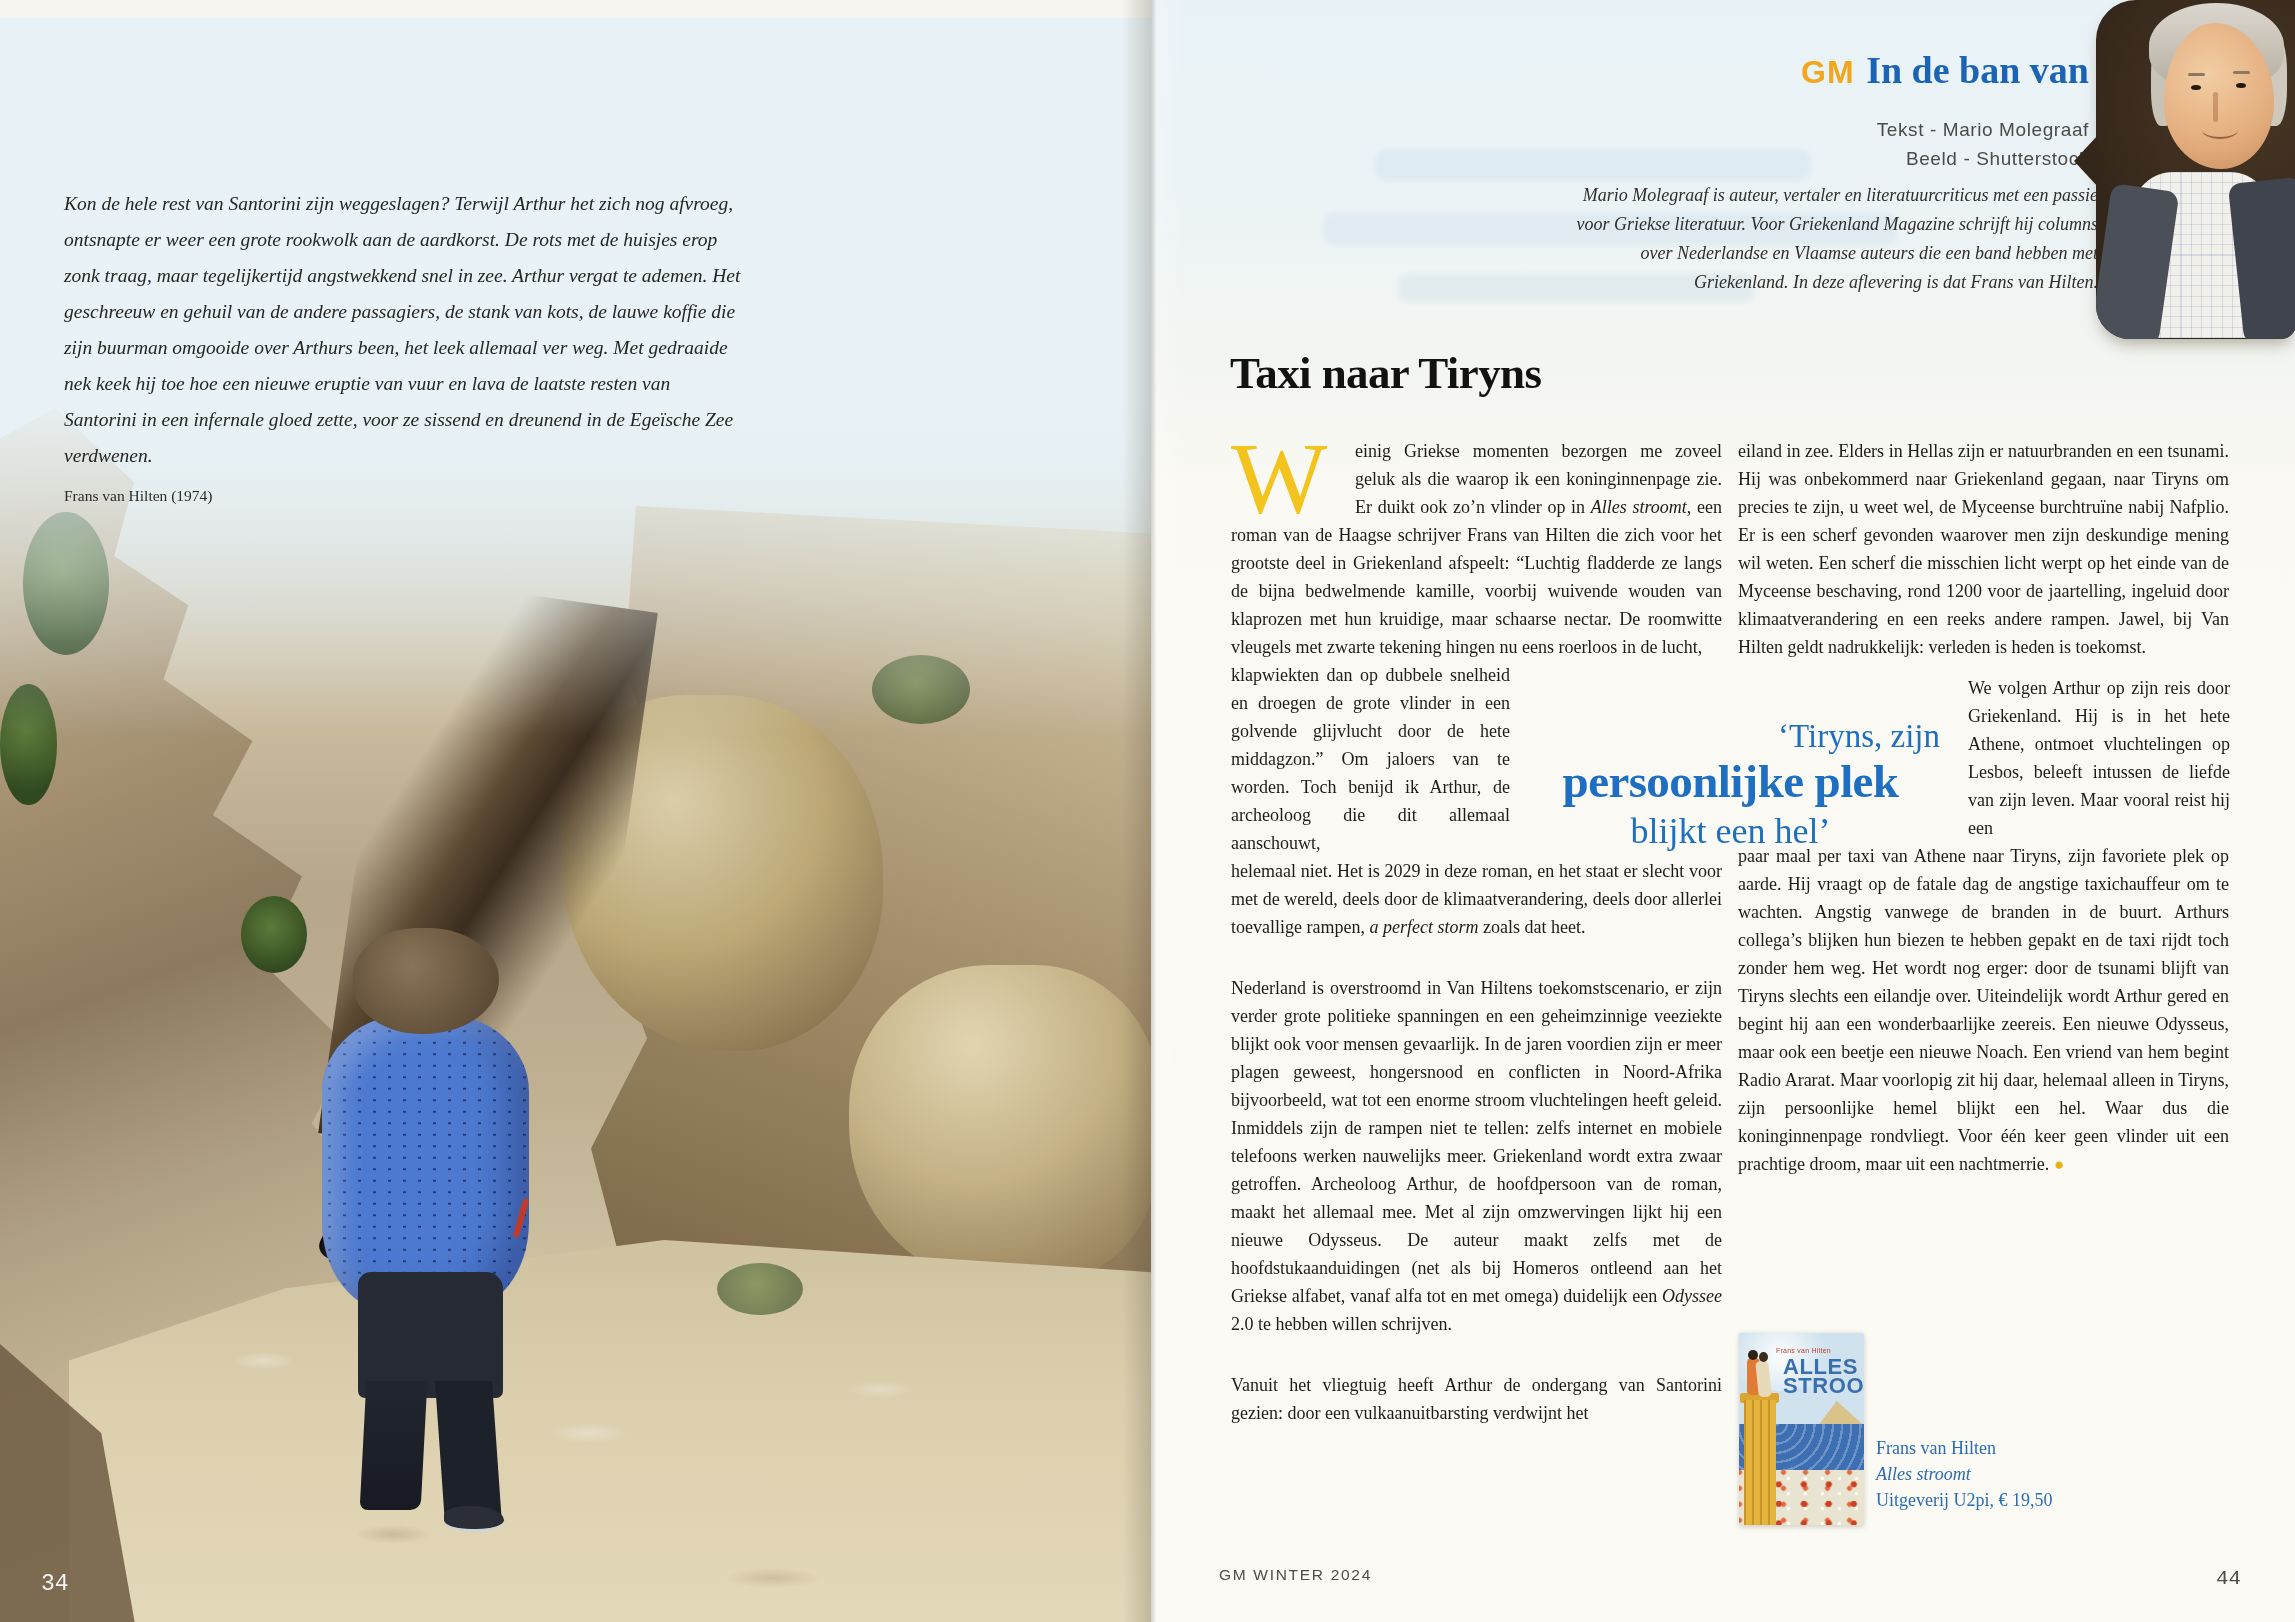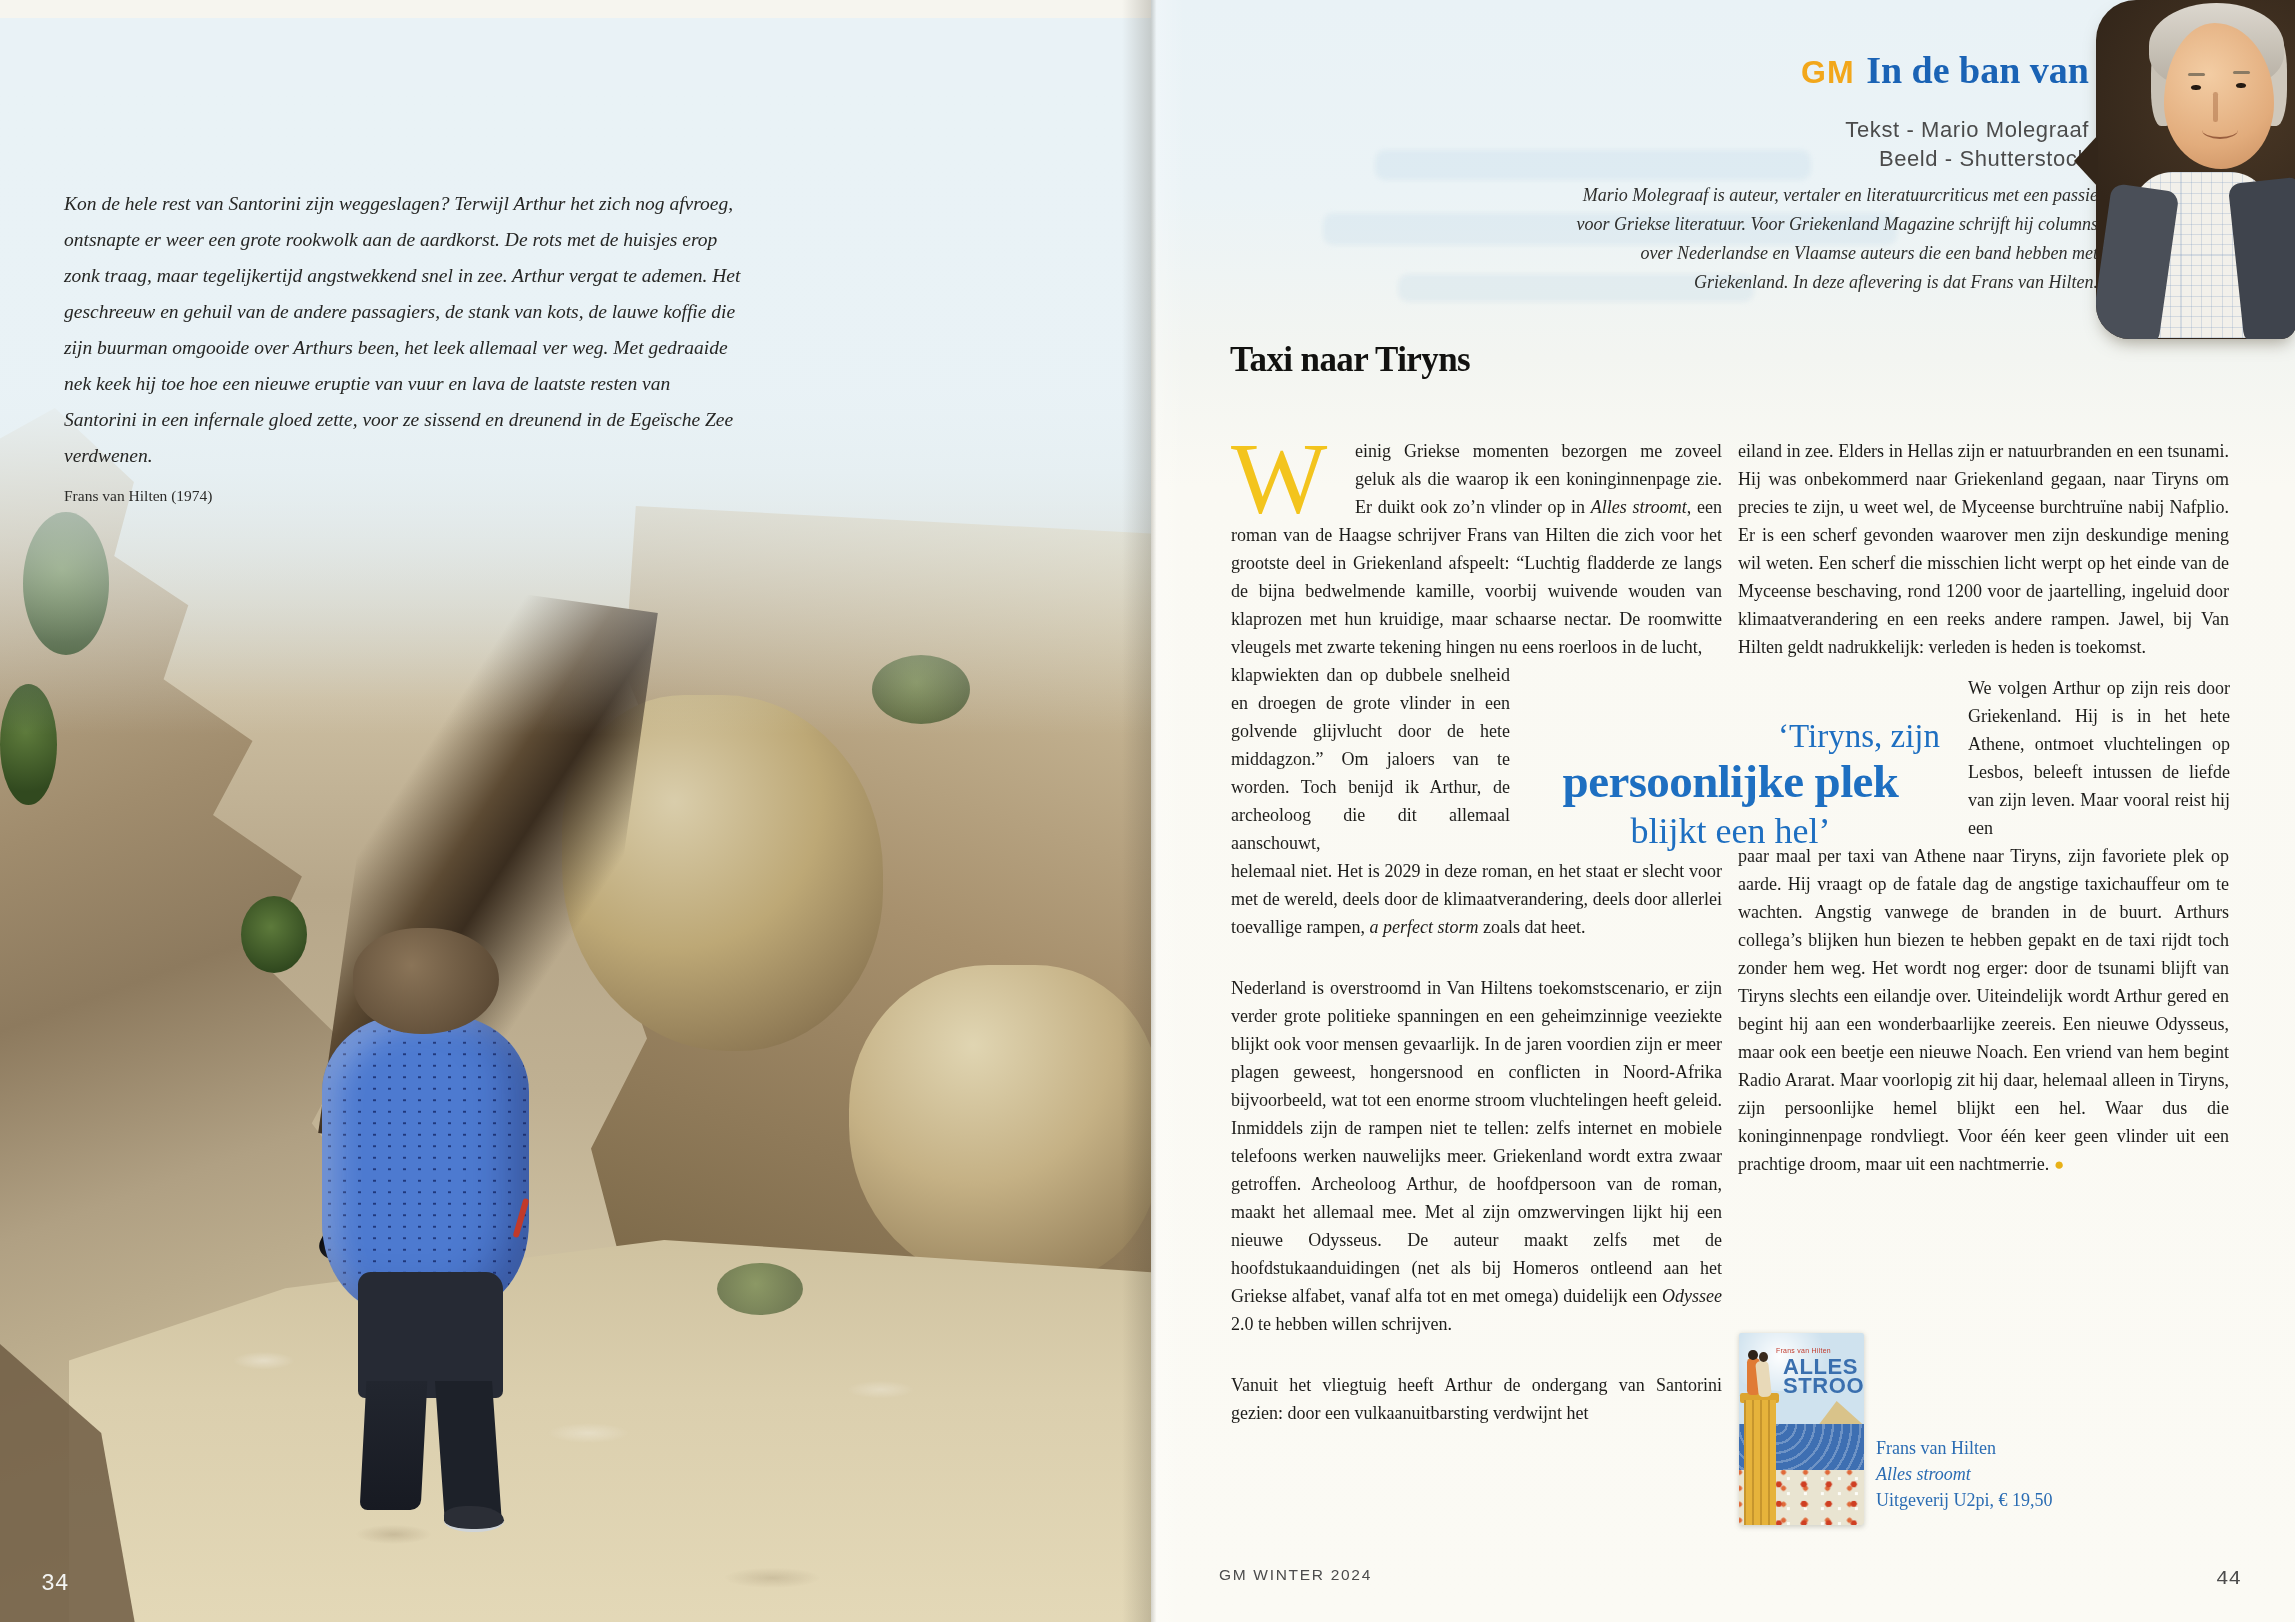--- a/index.html
+++ b/index.html
@@ -79,21 +79,21 @@
   
   .ghost{position:absolute;border-radius:10.3px;background:rgba(135,185,210,.12);filter:blur(2.9px);}
   .ghost.g1{left:224px;top:150px;width:436px;height:30px;}
   .ghost.g2{left:172px;top:213px;width:574px;height:32px;}
   .ghost.g3{left:247px;top:274px;width:356px;height:27.5px;}
 
   .head{position:absolute;left:287px;top:48px;width:651px;text-align:right;white-space:nowrap;}
   .head .logo{font-family:"Liberation Sans",sans-serif;font-weight:bold;font-size:32px;color:#f2a71b;letter-spacing:1.1px;}
   .head .series{font-size:38px;font-weight:bold;color:#1a63b5;margin-left:9.2px;}
   .credits{position:absolute;left:287px;top:115px;width:651px;text-align:right;
-      font-family:"Liberation Sans",sans-serif;font-size:22px;color:#4b4b4b;line-height:29px;letter-spacing:0.6px;}
+      font-family:"Liberation Sans",sans-serif;font-size:19px;color:#4b4b4b;line-height:29px;letter-spacing:0.6px;}
   .bio{position:absolute;left:413px;top:181px;width:534px;text-align:right;font-style:italic;
       font-size:18px;line-height:29px;color:#2e2e2c;}
 
   
   .bubble{position:absolute;left:945px;top:0;width:200px;height:339px;background:#33261a;
       border-radius:40px 0 15px 34px;overflow:hidden;box-shadow:0 9.2px 16px -5.7px rgba(100,90,70,.5);}
   .bubble-tail{position:absolute;left:923px;top:135px;width:0;height:0;
       border-top:26.4px solid rgba(0,0,0,0);border-bottom:26.4px solid rgba(0,0,0,0);border-right:24px solid #33261a;}
   .p-light{position:absolute;inset:0;background:radial-gradient(circle at 72% 30%,#4a3826 0%,rgba(0,0,0,0) 60%);}
   .p-hair{position:absolute;left:53px;top:3.4px;width:135px;height:86px;border-radius:50% 50% 40% 40%;
@@ -110,21 +110,21 @@
   .p-nose{position:absolute;left:117px;top:92px;width:4.6px;height:30px;border-radius:2.3px;background:rgba(170,110,70,.5);}
   .p-smile{position:absolute;left:106px;top:121px;width:36px;height:16px;border-radius:50%;
       border-bottom:2.3px solid rgba(140,80,50,.85);}
   .p-shirt{position:absolute;left:33px;top:172px;width:145px;height:166px;border-radius:30% 30% 0 0;
       background-color:#f2f0ea;
       background-image:repeating-linear-gradient(0deg,rgba(120,150,190,.25) 0 1.1px,rgba(0,0,0,0) 1.1px 10.3px),
                        repeating-linear-gradient(90deg,rgba(120,150,190,.25) 0 1.1px,rgba(0,0,0,0) 1.1px 10.3px);}
   .p-vest-l{position:absolute;left:4.6px;top:187px;width:68px;height:155px;border-radius:12.6px;background:#4a4f58;transform:rotate(8deg);}
   .p-vest-r{position:absolute;left:140px;top:180px;width:73px;height:161px;border-radius:12.6px;background:#3f444d;transform:rotate(-6deg);}
 
-  .title{position:absolute;left:79px;top:317px;font-size:35px;font-weight:bold;letter-spacing:-0.6px;color:#121210;}
+  .title{position:absolute;left:79px;top:317px;font-size:45px;font-weight:bold;letter-spacing:-0.6px;color:#121210;}
 
   .col{position:absolute;top:437px;width:491px;}
   .col1{left:80px;}
   .col2{left:587px;}
   .bodytxt{font-size:18px;line-height:28px;text-align:justify;}
   .bodytxt .it,.it{font-style:italic;}
   .chunk{margin:0;}
   .narrow-left{width:279px;}
   .indent-right{margin-left:230px;width:262px;margin-top:13px;}
   .para-gap{margin-top:33px;}

